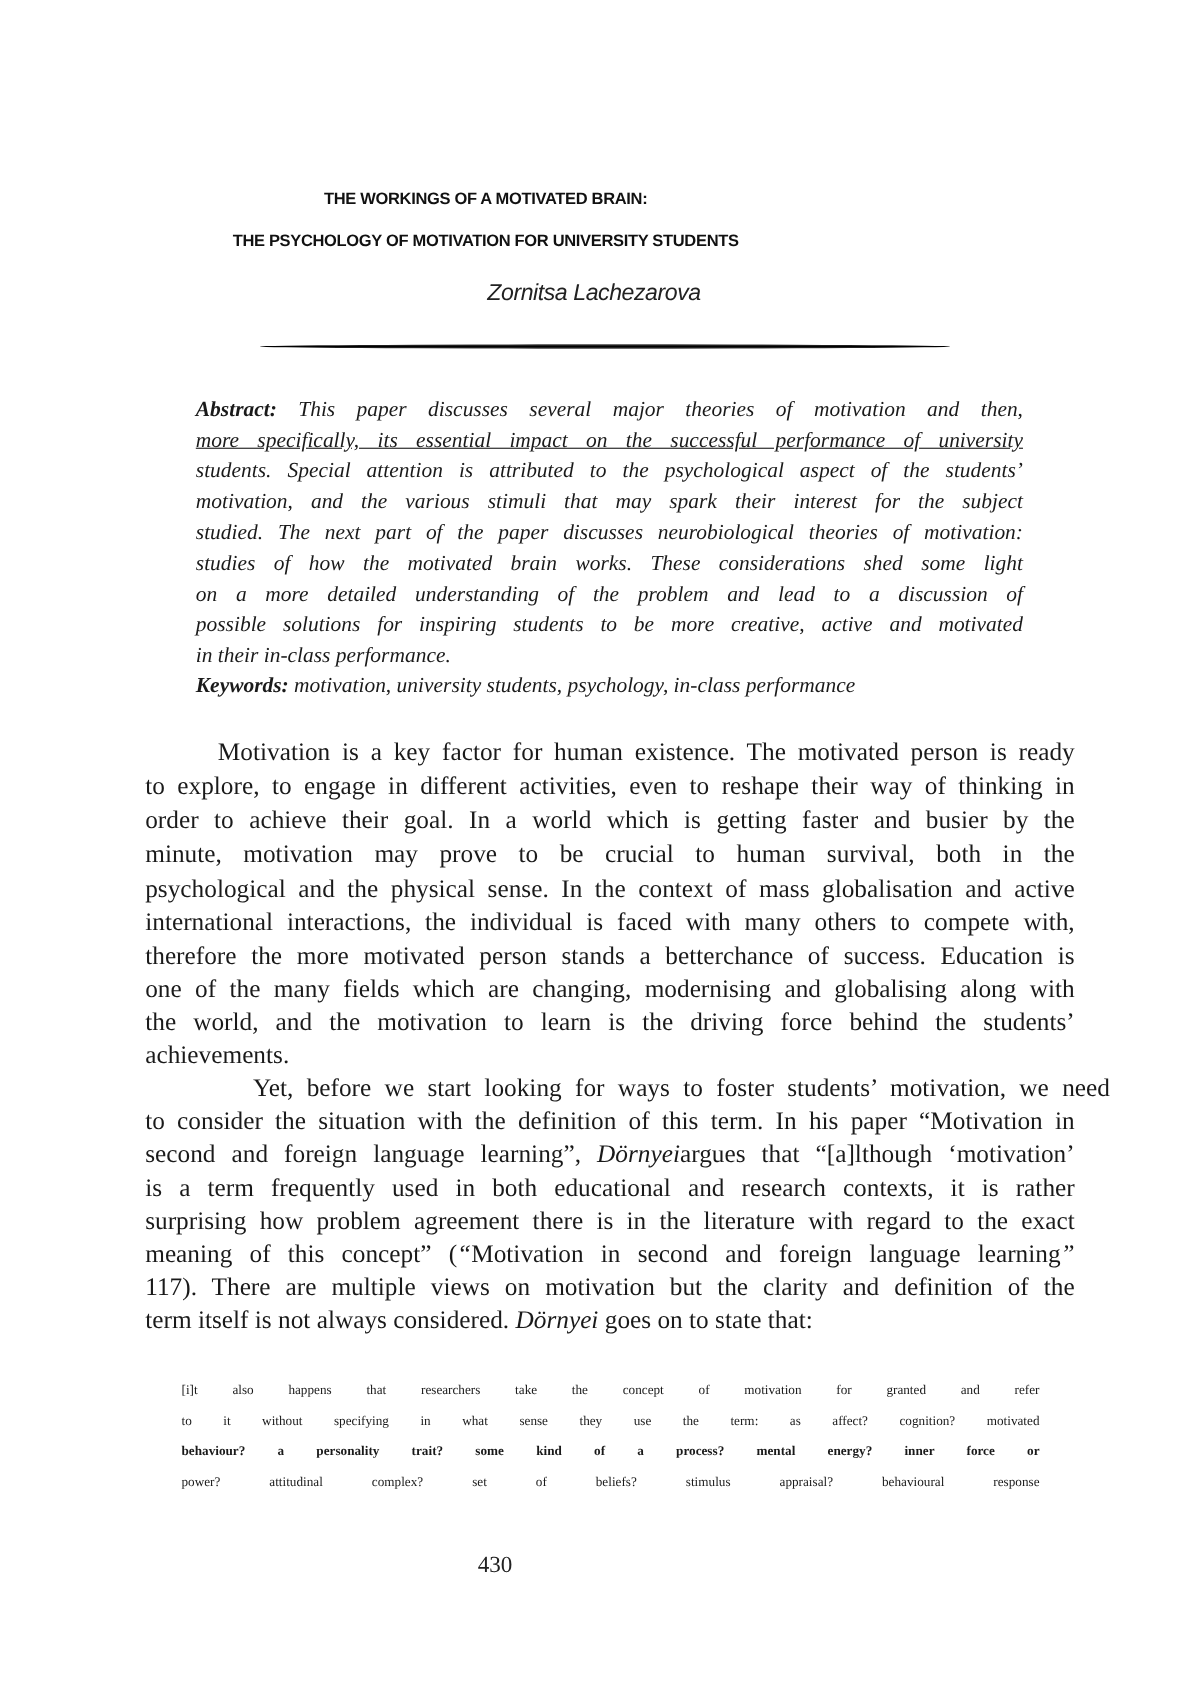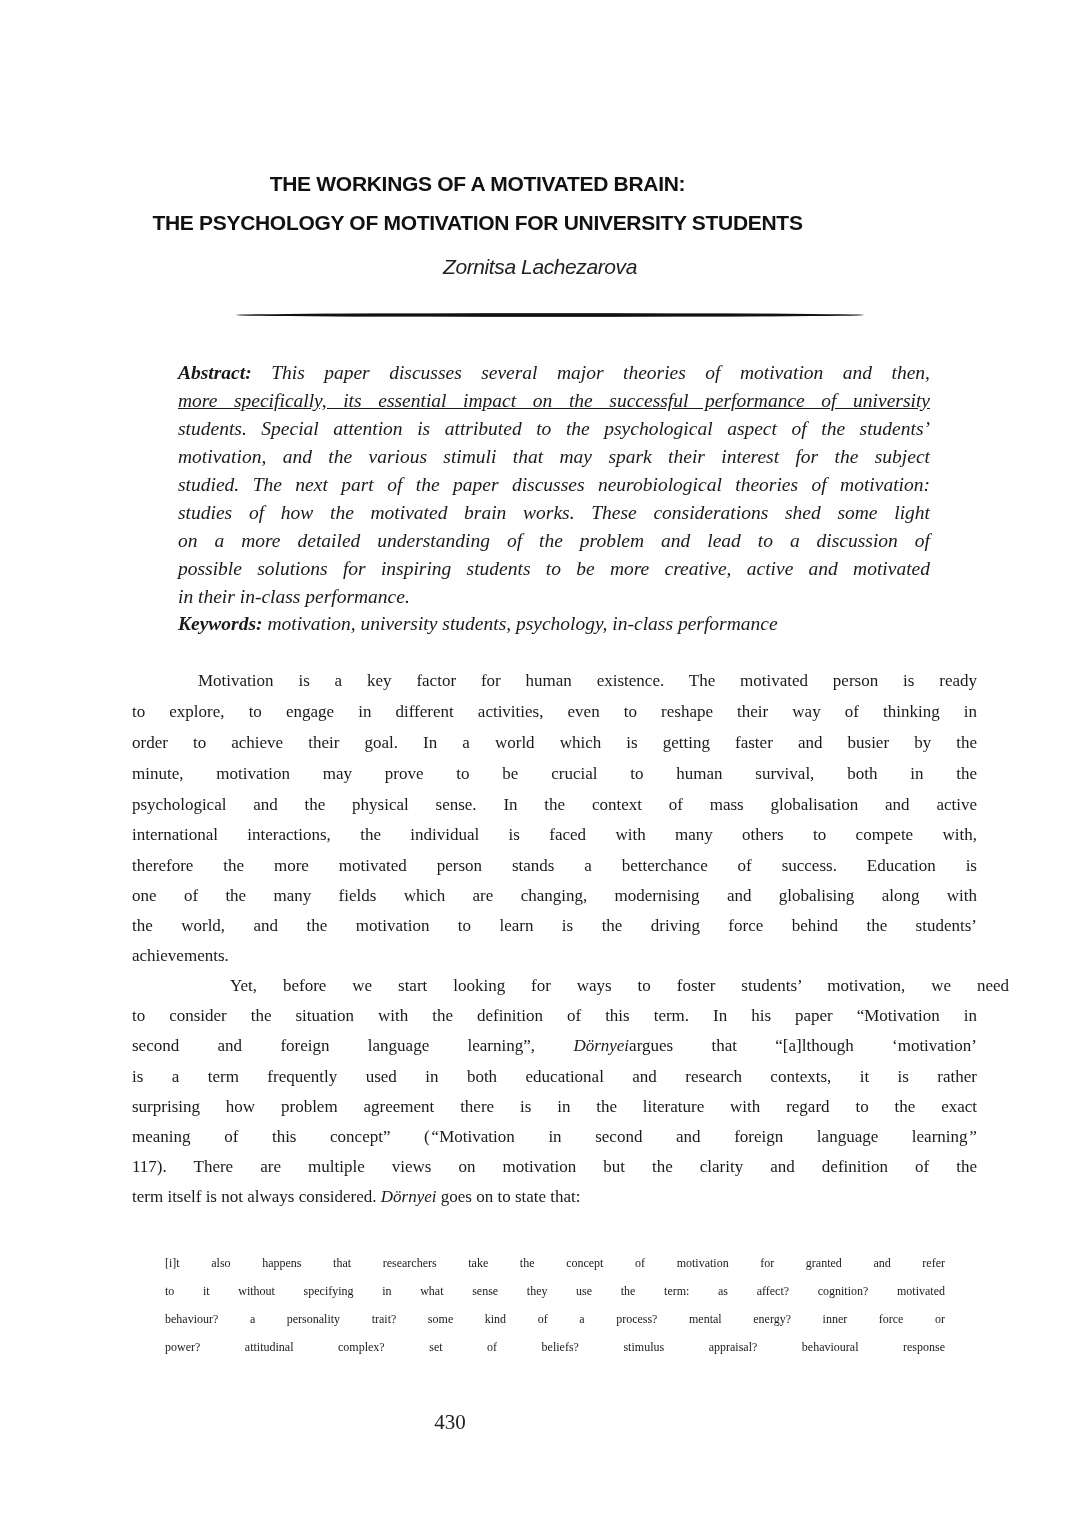--- a/index.html
+++ b/index.html
@@ -1,39 +1,39 @@
 <!DOCTYPE html>
 <html><head>
 <meta charset="utf-8">
 <style>
   html, body { margin: 0; padding: 0; background: #ffffff; }
   body { width: 1080px; height: 1536px; position: relative; overflow: hidden; color: #1a1a1a; }
   .title {
     position: absolute; left: 0; width: 883px; text-align: center;
     font-family: "Liberation Sans", sans-serif; font-weight: bold;
-    font-size: 21px; letter-spacing: -0.3px; color: #111; margin-left: 36px;
+    font-size: 15px; letter-spacing: -0.3px; color: #111;
   }
   .author {
     position: absolute; left: 0; width: 1080px; text-align: center; top: 255px;
     font-family: "Liberation Sans", sans-serif; font-style: italic;
     font-size: 21px; color: #222; letter-spacing: -0.4px;
   }
   .rule {
     position: absolute; left: 236px; top: 313px; width: 628px; height: 4px;
     background: linear-gradient(to bottom, #444 0%, #000 50%, #444 100%);
     border-radius: 50%;
   }
   .line {
     position: absolute; white-space: nowrap;
     font-family: "Liberation Serif", serif; color: #1a1a1a;
   }
   .abs { font-style: italic; font-size: 19.5px; left: 178px; width: 752px; text-align: justify; text-align-last: justify; }
   .abs.last { text-align-last: left; }
   .abs b { font-weight: bold; }
-  .body { font-size: 17px; left: 132px; width: 845px; text-align: justify; text-align-last: justify; }
+  .body { font-size: 23px; left: 132px; width: 845px; text-align: justify; text-align-last: justify; }
   .body.indent { left: 198px; width: 779px; }
   .body.last { text-align-last: left; }
   .quote { font-size: 12px; left: 165px; width: 780px; text-align: justify; text-align-last: justify; }
   .pagenum {
     position: absolute; left: 0; width: 900px; text-align: center; top: 1410px;
     font-family: "Liberation Serif", serif; font-size: 21px; color: #222;
   }
 </style>
 </head>
 <body>
@@ -78,19 +78,19 @@
     <div class="line body" style="top:1067px;">is a term frequently used in both educational and research contexts, it is rather</div>
     <div class="line body" style="top:1097px;">surprising how problem agreement there is in the literature with regard to the exact</div>
     <div class="line body" style="top:1127px;"><span>meaning of this concept” (</span><i>“</i><span>Motivation in second and foreign language learning</span><i>”</i></div>
     <div class="line body" style="top:1157px;">117). There are multiple views on motivation but the clarity and definition of the</div>
     <div class="line body last" style="top:1187px;"><span>term itself is not always considered. </span><i>Dörnyei</i><span> goes on to state that:</span></div>
   </div>
 
   <div>
     <div class="line quote" style="top:1256px;">[i]t also happens that researchers take the concept of motivation for granted and refer</div>
     <div class="line quote" style="top:1284px;">to it without specifying in what sense they use the term: as affect? cognition? motivated</div>
-    <div class="line quote" style="top:1312px;">behaviour? a personality trait? some kind of a process? mental energy? inner force or</div>
+    <div class="line quote" style="top:1312px;font-weight:bold;">behaviour? a personality trait? some kind of a process? mental energy? inner force or</div>
     <div class="line quote" style="top:1340px;">power? attitudinal complex? set of beliefs? stimulus appraisal? behavioural response</div>
   </div>
 
   <div class="pagenum">430</div>
 
 </div>
 
 </body></html>

